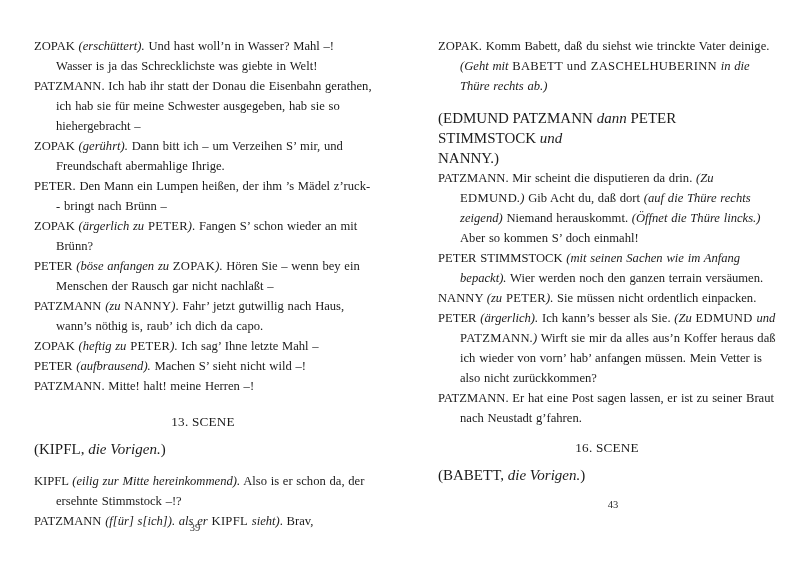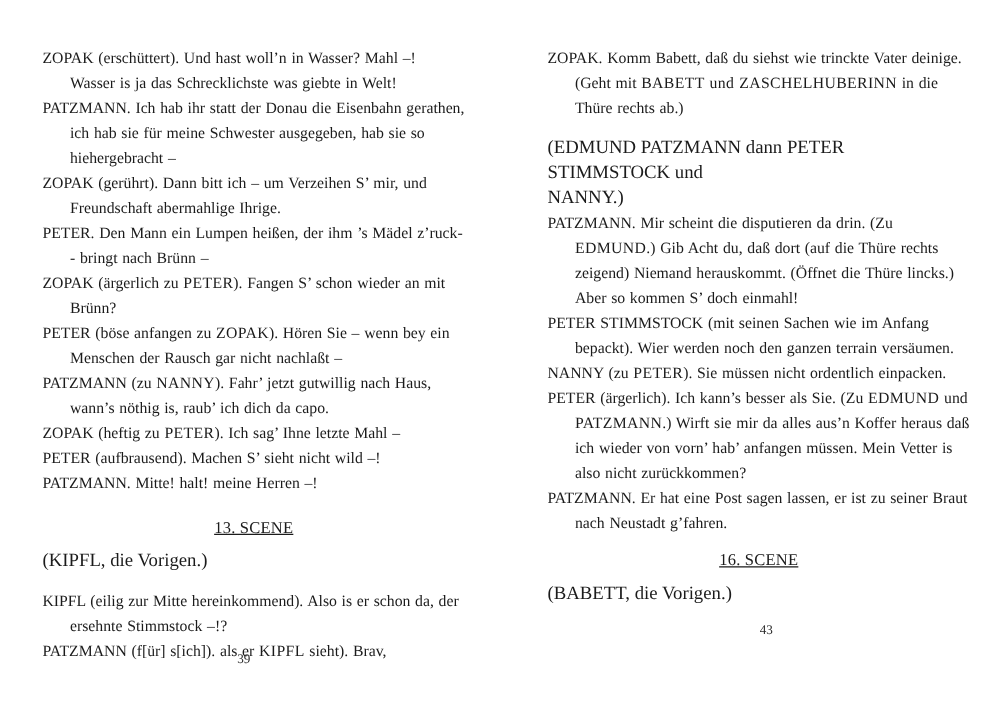--- a/index.html
+++ b/index.html
@@ -55,26 +55,26 @@
   }
   .gap-before-small {
     margin-top: 7px;
   }
   .scene-heading {
     font-size: 13.2px;
     line-height: 20px;
     text-align: center;
     margin: 16px 0 0 0;
     letter-spacing: 0.2px;
-    text-decoration: underline;
   }
   .scene-heading.tight {
     margin-top: 10px;
   }
   em, .it {
+    font-style: italic;
   }
   .caps {
     font-style: normal;
     letter-spacing: 0.3px;
   }
   .folio {
     position: absolute;
     font-size: 10.5px;
     line-height: 14px;
     text-align: center;

